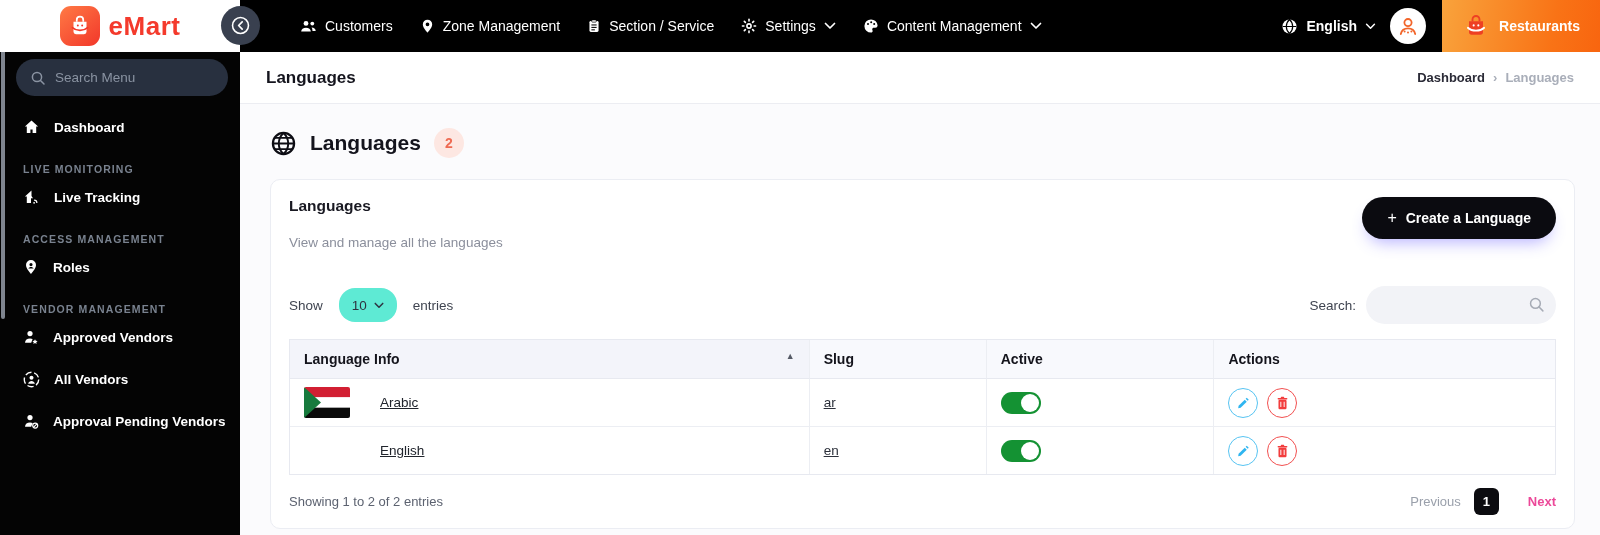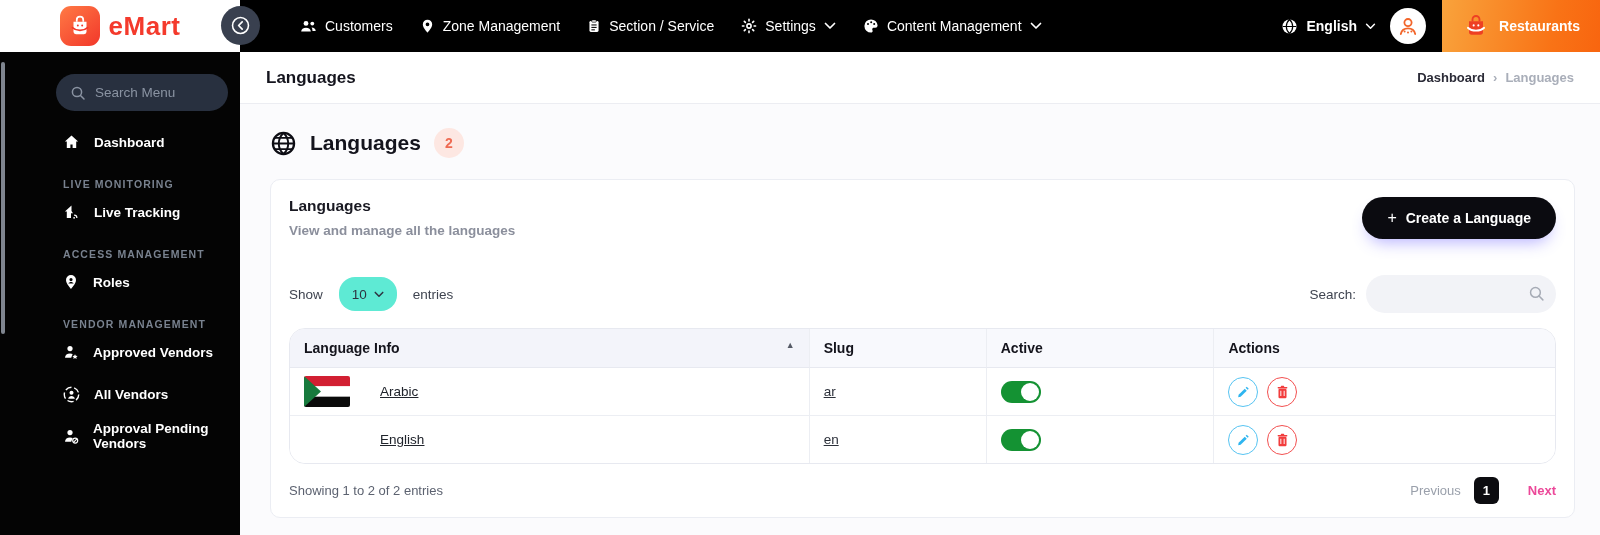--- a/index.html
+++ b/index.html
@@ -27,22 +27,22 @@
   .lang-switch { display:flex; align-items:center; gap:8px; font-size:14px;
                  font-weight:600; cursor:pointer; }
   .avatar { width:36px; height:36px; border-radius:50%; background:#fff;
             display:flex; align-items:center; justify-content:center; }
   .restaurants { width:158px; height:52px; flex:0 0 auto;
                  background:linear-gradient(100deg,#f9a33c,#f97316 70%,#f8650f);
                  display:flex; align-items:center; justify-content:center; gap:9px;
                  color:#fff; font-size:14px; font-weight:700; cursor:pointer; }
 
   
-  .sidebar { position:absolute; top:52px; left:0; width:240px; bottom:0;
-             background:#040404; padding-top:16px;padding-left:40px; }
+  .sidebar { position:absolute; top:37px; left:0; width:240px; bottom:0;
+             background:#040404; padding-top:16px; }
   .side-scrollbar { position:absolute; left:1px; top:10px; width:4px; height:272px;
                     background:#8d949e; border-radius:3px; opacity:.9; }
   .side-search { margin:6px 12px 10px 16px; height:37px; border-radius:19px;
                  background:#28303f; display:flex; align-items:center; gap:9px;
                  padding:0 14px; }
   .side-search input { background:transparent; border:none; outline:none;
                  color:#cdd3dc; font-size:13.5px; width:100%;
                  font-family:"Liberation Sans","DejaVu Sans",sans-serif; }
   .side-search input::placeholder { color:#8a93a2; }
   .side-item { height:42px; display:flex; align-items:center; gap:14px;
@@ -65,21 +65,21 @@
   .heading-row { display:flex; align-items:center; gap:13px; }
   .heading-title { font-size:21px; font-weight:700; color:#14141d; }
   .count-badge { width:30px; height:30px; border-radius:50%; background:#fde7e2;
                  color:#ee6a52; font-size:14px; font-weight:600; display:flex;
                  align-items:center; justify-content:center; }
 
   .card { margin-top:21px; width:1305px; background:#fff; border:1px solid #ebedf3;
           border-radius:10px; padding:17px 18px 13px; }
   .card-head { display:flex; justify-content:space-between; align-items:flex-start; }
   .card-title { font-size:15.5px; font-weight:700; color:#191922; }
-  .card-sub { margin-top:8px; font-size:13.5px; color:#8b8f9c;font-weight:bold; }
+  .card-sub { margin-top:20px; font-size:13.5px; color:#8b8f9c; }
   .create-btn { background:#0b0b10; color:#fff; border:none; height:42px;
                 border-radius:22px; padding:0 25px; font-size:14px; font-weight:600;
                 display:flex; align-items:center; gap:9px; cursor:pointer;
                 box-shadow:0 9px 16px -6px rgba(93,82,255,.45);
                 font-family:"Liberation Sans","DejaVu Sans",sans-serif; }
   .create-plus { font-size:16px; font-weight:400; }
 
   .controls-row { margin-top:36px; display:flex; align-items:center;
                   justify-content:space-between; }
   .show-group { display:flex; align-items:center; gap:16px; font-size:13.5px; color:#3f4450; }
@@ -88,21 +88,21 @@
                  font-size:13.5px; color:#2e3340; cursor:pointer; }
   .search-group { display:flex; align-items:center; gap:10px; font-size:13.5px; color:#3f4450; }
   .search-pill { position:relative; width:190px; height:38px; }
   .search-pill input { width:100%; height:100%; border:none; outline:none;
                  background:#f2f3f7; border-radius:19px; padding:0 36px 0 16px;
                  font-size:13.5px; color:#333;
                  font-family:"Liberation Sans","DejaVu Sans",sans-serif; }
   .search-pill .mag { position:absolute; right:11px; top:10px; }
 
   table.lang-table { margin-top:15px; width:100%; border-collapse:separate;
-                     border-spacing:0; border:1px solid #e7e9f0; border-radius:16px;
+                     border-spacing:0; border:1px solid #e7e9f0; border-radius:0;
                      overflow:hidden; table-layout:fixed; }
   .lang-table th { background:#f8f9fd; text-align:left; font-size:14px; font-weight:700;
                    color:#14141c; padding:11px 14px; border-bottom:1px solid #e7e9f0; }
   .lang-table th:first-child { background:#f3f4fa; }
   .lang-table th + th, .lang-table td + td { border-left:1px solid #eceef3; }
   .lang-table td { padding:8px 14px; font-size:13.5px; color:#2c303a; height:46px;
                    background:#fff;text-decoration:underline; }
   .lang-table tr + tr td { border-top:1px solid #eceef3; }
   .th-flex { display:flex; align-items:center; justify-content:space-between; }
   .sort-icon { font-size:9px; color:#555a66; margin-top:-6px; }

